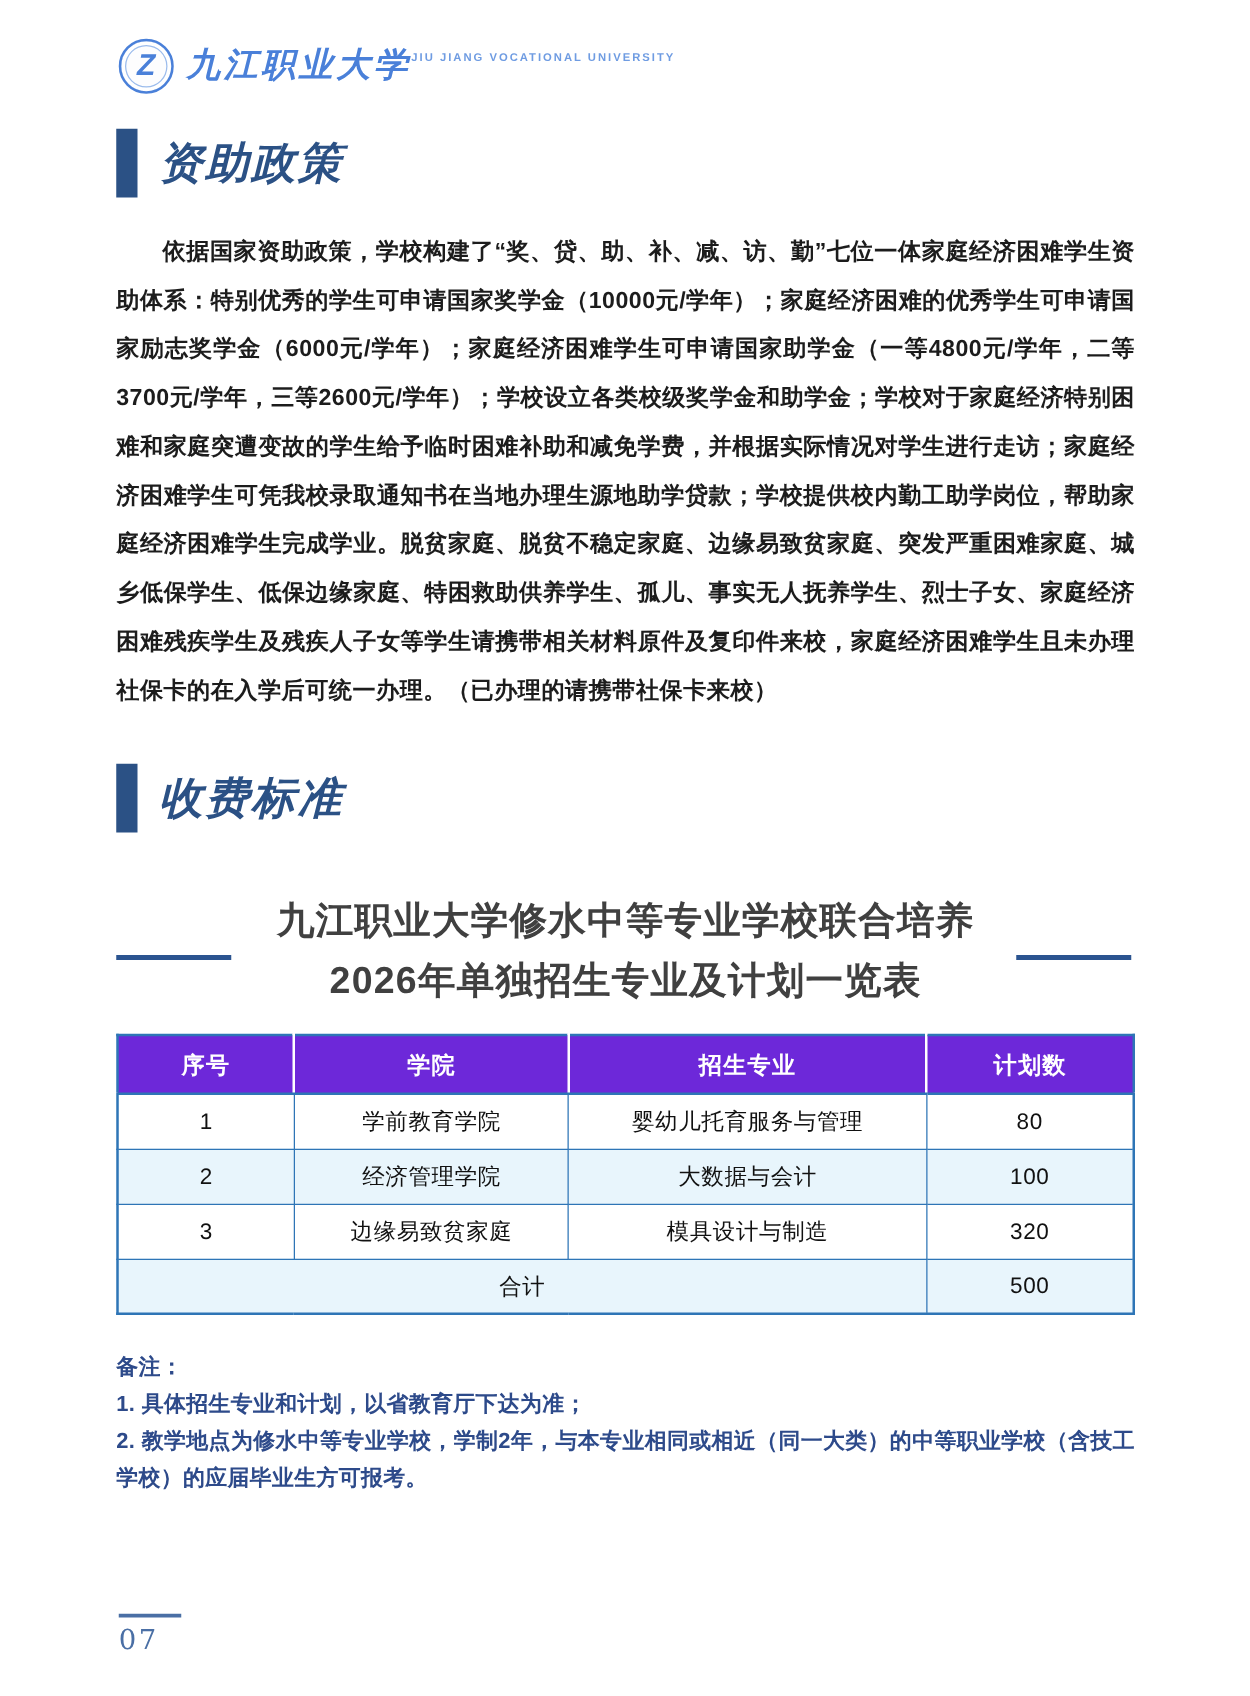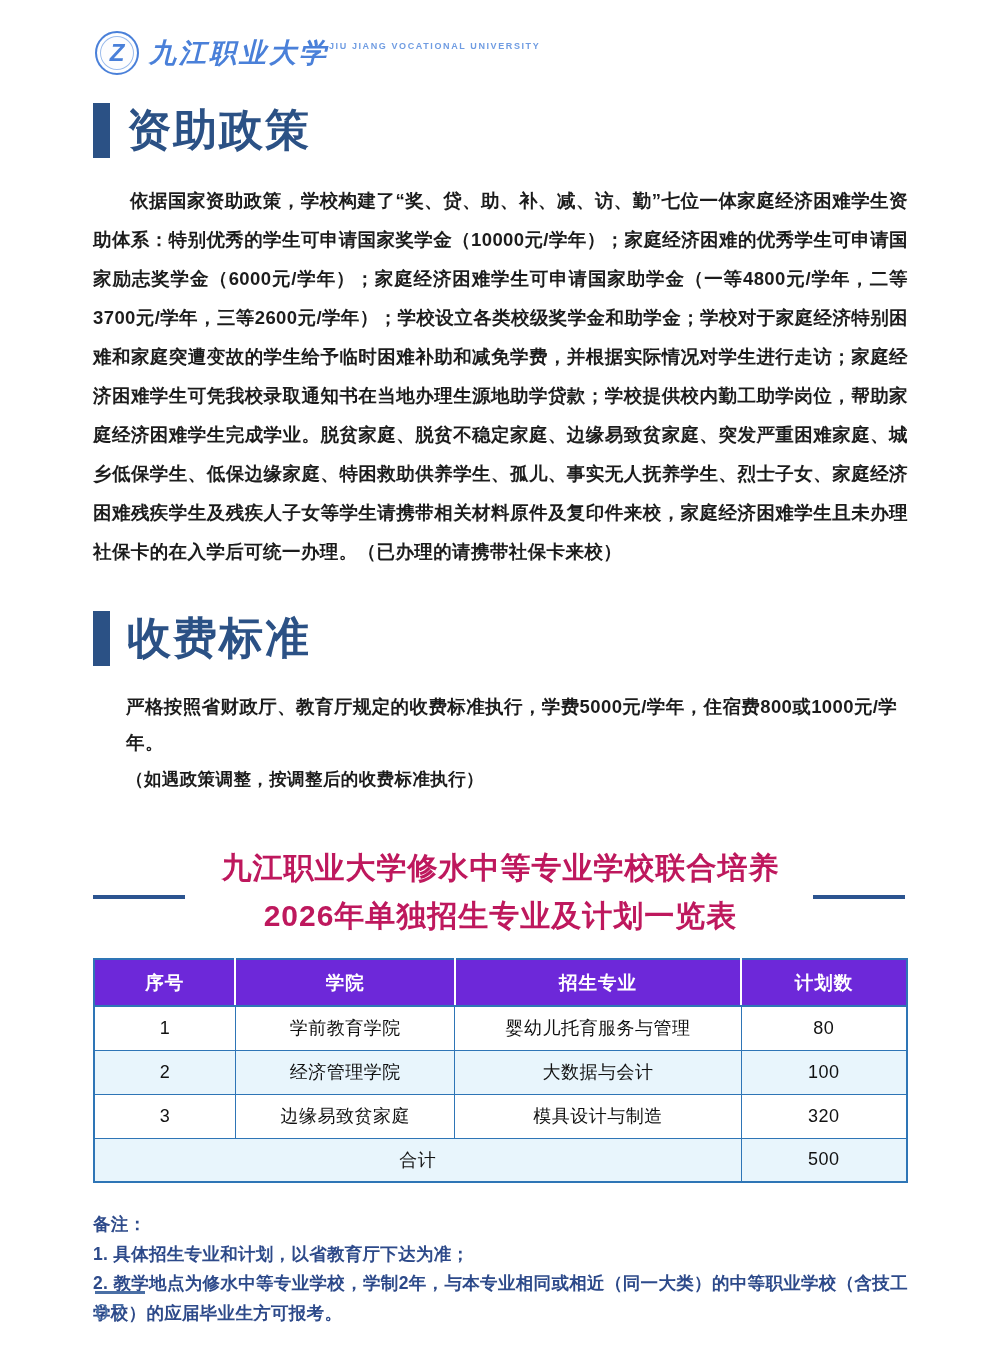--- a/index.html
+++ b/index.html
@@ -31,39 +31,39 @@
     font-family:"DejaVu Serif", serif;
   }
   .logo-sub {
     color:#6f9ce2; font-size:9px; letter-spacing:1.6px; margin-top:2px;
     font-weight:bold;
   }
 
   
   .section-header { display:flex; align-items:center; gap:17px; height:55px; }
   .accent-bar { width:17px; height:55px; background:#2b5185; }
-  .section-title { font-size:44px; font-weight:bold; color:#2b5185; letter-spacing:2px; }
+  .section-title { font-size:35px; font-weight:bold; color:#2b5185; letter-spacing:2px;font-style:italic; }
   .sh-funding { margin-top:27px; }
   .sh-fees   { margin-top:40px; }
 
   
   .body-text {
     margin-top:23px;
     font-size:18.5px; line-height:39px; color:#1c1c1c;
     text-align:justify; text-indent:2em; font-weight:600;
     letter-spacing:0.4px;
   }
   .fees-block { margin-top:23px; margin-left:33px; }
   .fees-line1 { font-size:18.5px; line-height:36px; color:#1c1c1c; font-weight:600; letter-spacing:0.4px; }
   .fees-line2 { font-size:17.5px; line-height:36px; color:#1c1c1c; font-weight:600; letter-spacing:0.4px; }
 
   
   .table-title { position:relative; margin-top:47px; text-align:center; }
   .table-title-line {
-    font-size:30px; font-weight:bold; color:#be185d;
+    font-size:30px; font-weight:bold; color:#404040;
     line-height:48px; letter-spacing:1px;
   }
   .deco-line { position:absolute; top:51px; width:92px; height:4px; background:#2b5490; }
   .deco-line.left  { left:0; }
   .deco-line.right { right:3px; }
 
   
   .plan-table-wrap { margin-top:18px; }
   table.plan-table {
     width:100%; border-collapse:collapse;
@@ -116,24 +116,20 @@
   <div class="section-header sh-funding">
     <div class="accent-bar"></div>
     <div class="section-title">资助政策</div>
   </div>
   <p class="body-text">依据国家资助政策，学校构建了“奖、贷、助、补、减、访、勤”七位一体家庭经济困难学生资助体系：特别优秀的学生可申请国家奖学金（10000元/学年）；家庭经济困难的优秀学生可申请国家励志奖学金（6000元/学年）；家庭经济困难学生可申请国家助学金（一等4800元/学年，二等3700元/学年，三等2600元/学年）；学校设立各类校级奖学金和助学金；学校对于家庭经济特别困难和家庭突遭变故的学生给予临时困难补助和减免学费，并根据实际情况对学生进行走访；家庭经济困难学生可凭我校录取通知书在当地办理生源地助学贷款；学校提供校内勤工助学岗位，帮助家庭经济困难学生完成学业。脱贫家庭、脱贫不稳定家庭、边缘易致贫家庭、突发严重困难家庭、城乡低保学生、低保边缘家庭、特困救助供养学生、孤儿、事实无人抚养学生、烈士子女、家庭经济困难残疾学生及残疾人子女等学生请携带相关材料原件及复印件来校，家庭经济困难学生且未办理社保卡的在入学后可统一办理。（已办理的请携带社保卡来校）</p>
 
   <div class="section-header sh-fees">
     <div class="accent-bar"></div>
     <div class="section-title">收费标准</div>
   </div>
-  <div class="fees-block">
-    <div class="fees-line1">严格按照省财政厅、教育厅规定的收费标准执行，学费5000元/学年，住宿费800或1000元/学年。</div>
-    <div class="fees-line2">（如遇政策调整，按调整后的收费标准执行）</div>
-  </div>
 
   <div class="table-title">
     <div class="deco-line left"></div>
     <div class="deco-line right"></div>
     <div class="table-title-line">九江职业大学修水中等专业学校联合培养</div>
     <div class="table-title-line">2026年单独招生专业及计划一览表</div>
   </div>
 
   <div class="plan-table-wrap">
     <table class="plan-table">

